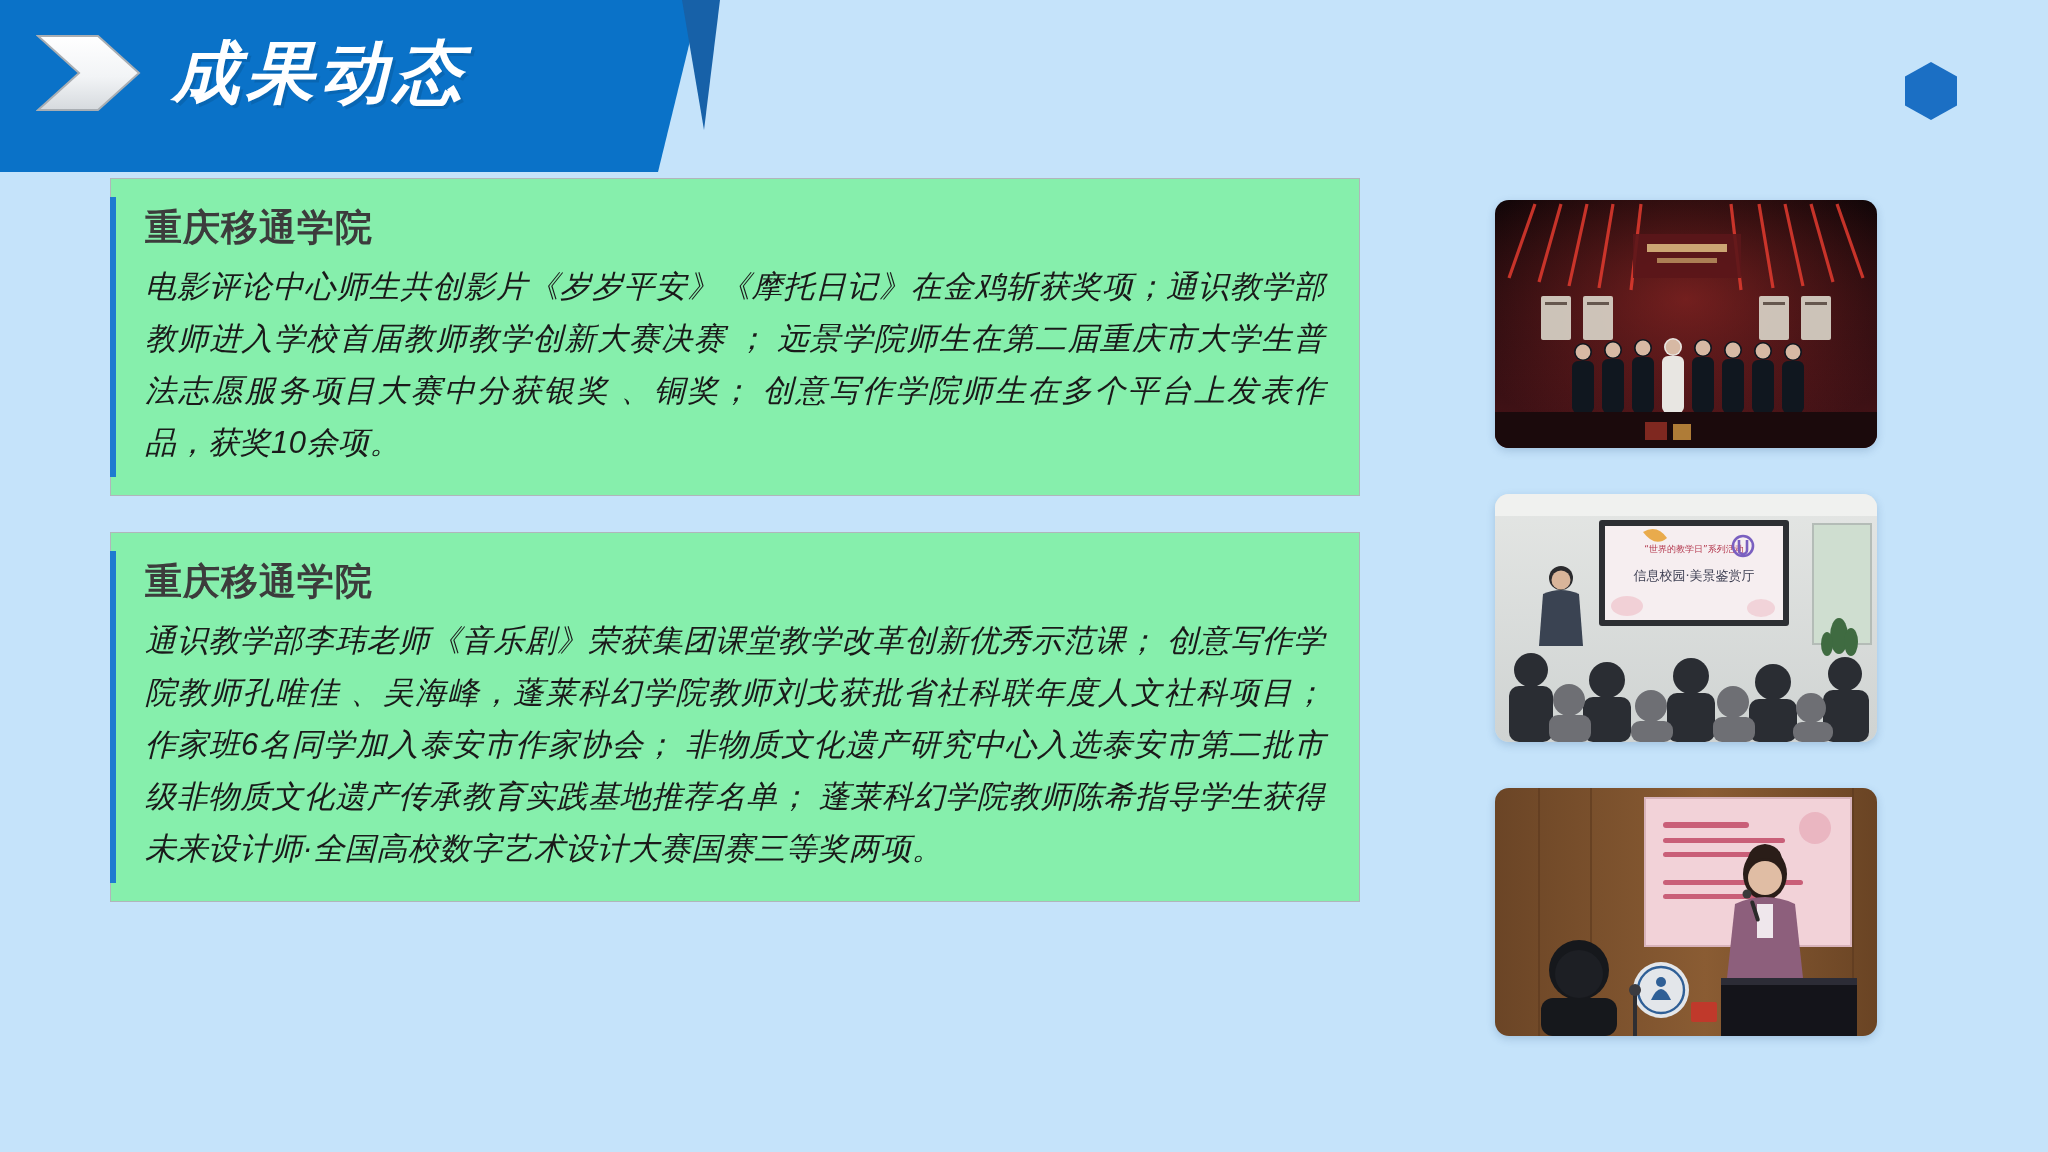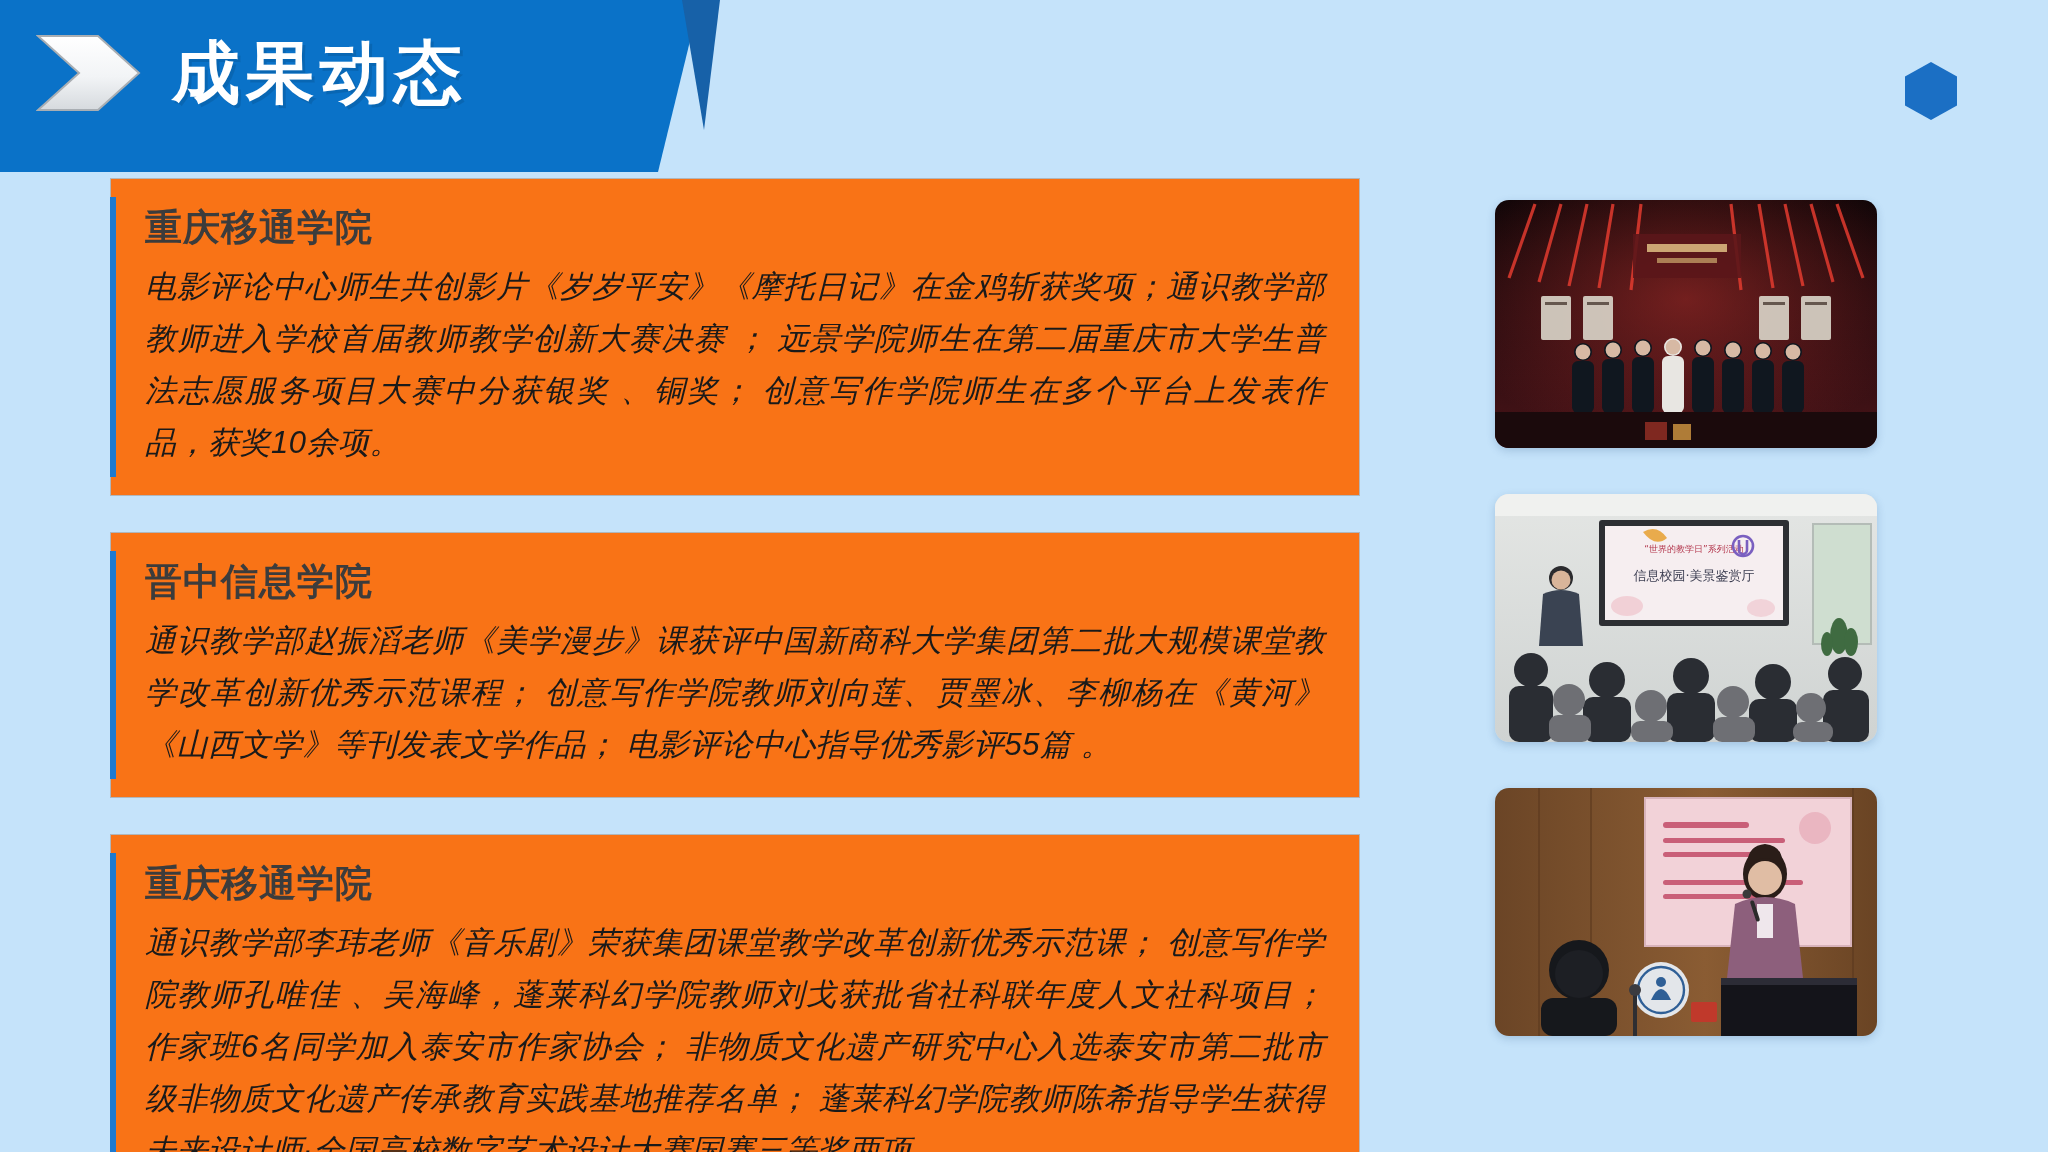--- a/index.html
+++ b/index.html
@@ -53,20 +53,21 @@
     position: absolute;
     left: 172px;
     top: 18px;
     color: #ffffff;
     font-size: 68px;
     font-weight: bold;
     letter-spacing: 6px;
     line-height: 108px;
     white-space: nowrap;
     text-shadow: 3px 3px 0 rgba(0,0,0,0.10);
+    font-style: italic;
   }
 
   
   #hex-decoration {
     position: absolute;
     left: 1905px;
     top: 62px;
     width: 52px;
     height: 58px;
     background: #1b6fc4;
@@ -76,21 +77,21 @@
 
   
   #cards-column {
     position: absolute;
     left: 110px;
     top: 178px;
     width: 1250px;
   }
   .card {
     position: relative;
-    background: #f97316;
+    background: #86efac;
     border: 1px solid #b0b6bb;
     box-sizing: border-box;
     padding: 22px 34px 26px 34px;
     margin-bottom: 36px;
   }
   .card-accent {
     position: absolute;
     left: -1px;
     top: 18px;
     bottom: 18px;
@@ -158,25 +159,20 @@
 <div id="hex-decoration"></div>
 
 <div id="cards-column">
 
   <div class="card">
     <div class="card-accent"></div>
     <h2 class="card-title">重庆移通学院</h2>
     <p class="card-body">电影评论中心师生共创影片《岁岁平安》《摩托日记》在金鸡斩获奖项；通识教学部教师进入学校首届教师教学创新大赛决赛 ； 远景学院师生在第二届重庆市大学生普法志愿服务项目大赛中分获银奖 、铜奖； 创意写作学院师生在多个平台上发表作品，获奖10余项。</p>
   </div>
 
-  <div class="card">
-    <div class="card-accent"></div>
-    <h2 class="card-title">晋中信息学院</h2>
-    <p class="card-body">通识教学部赵振滔老师《美学漫步》课获评中国新商科大学集团第二批大规模课堂教学改革创新优秀示范课程； 创意写作学院教师刘向莲、贾墨冰、李柳杨在《黄河》《山西文学》等刊发表文学作品； 电影评论中心指导优秀影评55篇 。</p>
-  </div>
 
   <div class="card">
     <div class="card-accent"></div>
     <h2 class="card-title">重庆移通学院</h2>
     <p class="card-body">通识教学部李玮老师《音乐剧》荣获集团课堂教学改革创新优秀示范课； 创意写作学院教师孔唯佳 、吴海峰，蓬莱科幻学院教师刘戈获批省社科联年度人文社科项目； 作家班6名同学加入泰安市作家协会； 非物质文化遗产研究中心入选泰安市第二批市级非物质文化遗产传承教育实践基地推荐名单； 蓬莱科幻学院教师陈希指导学生获得未来设计师·全国高校数字艺术设计大赛国赛三等奖两项。</p>
   </div>
 
 </div>
 
 <div id="photo-column">

